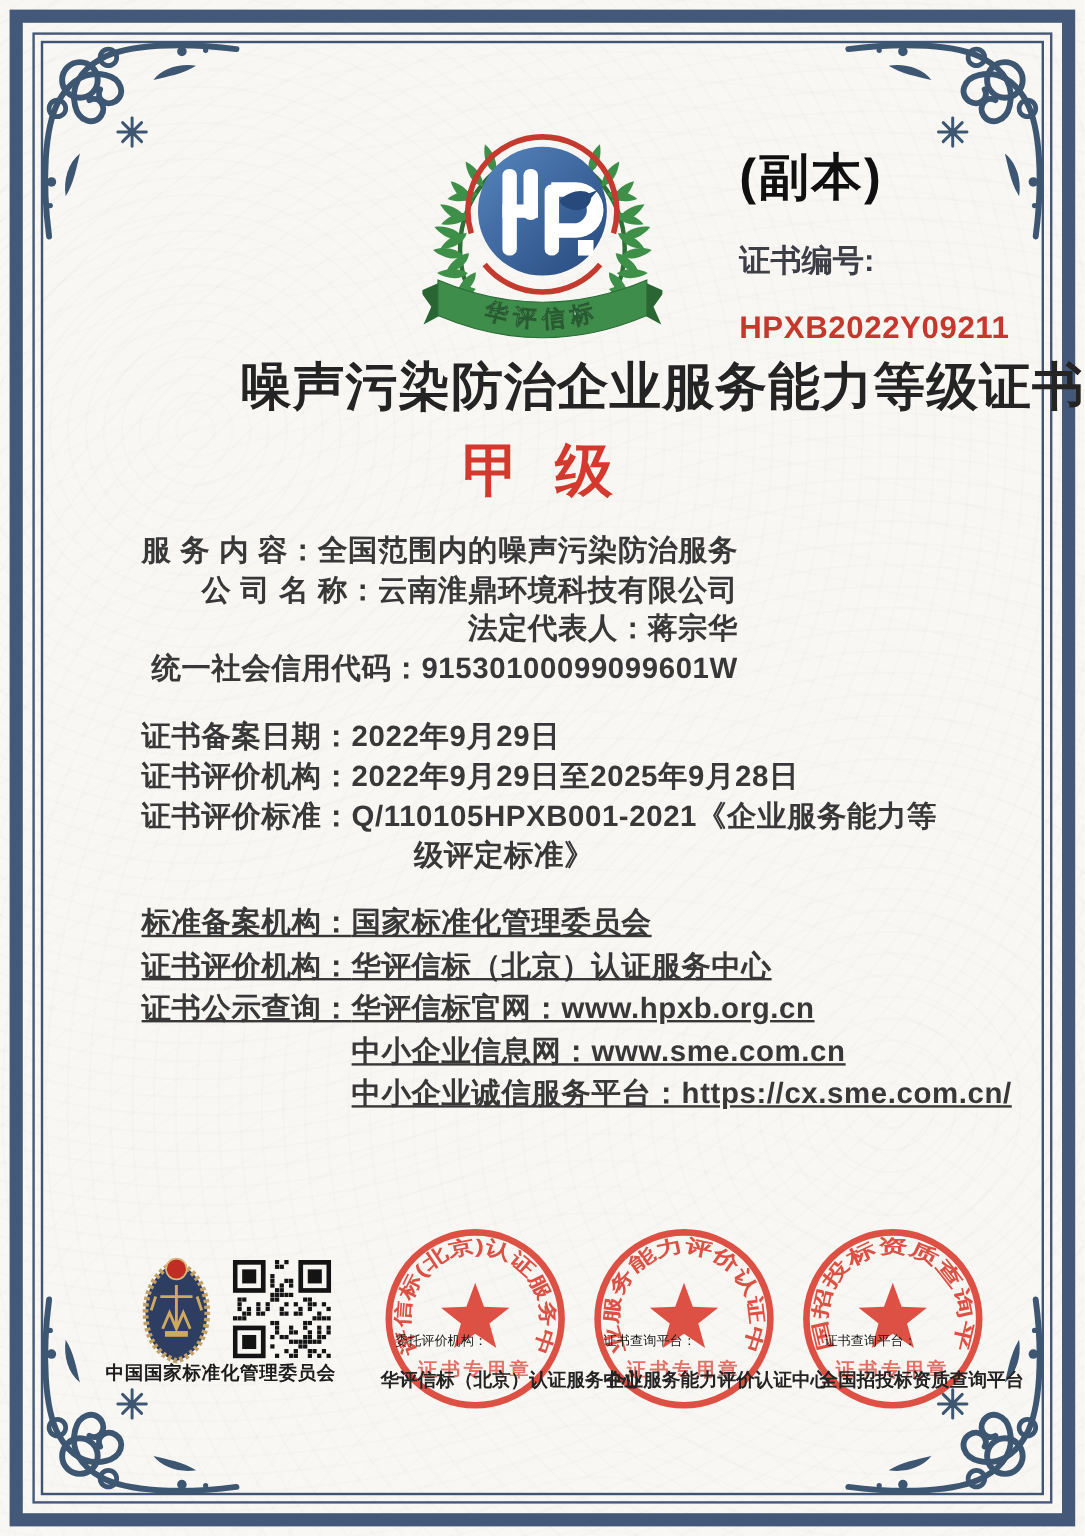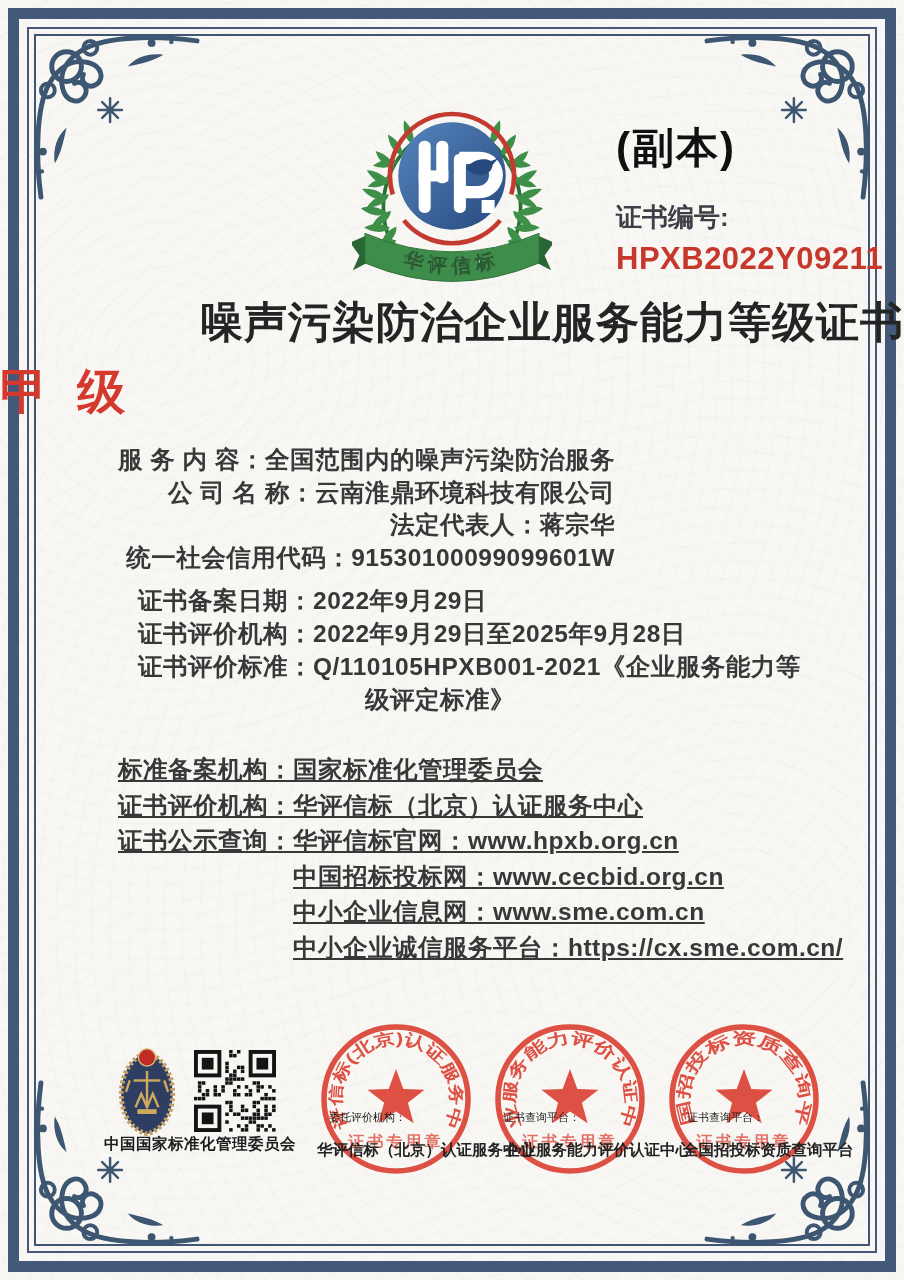--- a/index.html
+++ b/index.html
@@ -17,36 +17,36 @@
   .corner{position:absolute;width:168px;height:168px;}
   #c-tl{left:33px;top:33px;}
   #c-tr{right:33px;top:33px;transform:scaleX(-1);}
   #c-bl{left:33px;bottom:33px;transform:scaleY(-1);}
   #c-br{right:33px;bottom:33px;transform:scale(-1,-1);}
   
   .logo{position:absolute;left:352px;top:96px;width:200px;height:208px;}
   .head-col{position:absolute;left:616px;top:120px;}
   .copy{font-size:42px;font-weight:bold;color:#101010;letter-spacing:2px;}
   .certlab{margin-top:24px;font-size:26px;font-weight:bold;color:#3e3e46;}
-  .certno{margin-top:6px;font-size:31px;font-weight:bold;color:#c7382c;letter-spacing:.5px;}
+  .certno{margin-top:23px;font-size:26px;font-weight:bold;color:#c7382c;letter-spacing:.5px;}
   .title{position:absolute;top:294px;left:0;width:100%;text-align:right;font-size:43px;font-weight:bold;color:#242424;letter-spacing:1px;white-space:nowrap;}
-  .grade{position:absolute;top:360px;left:0;width:100%;font-size:48px;font-weight:bold;color:#d5382c;letter-spacing:8px;}
+  .grade{position:absolute;top:360px;left:0;width:100%;text-align:center;font-size:48px;font-weight:bold;color:#d5382c;letter-spacing:8px;}
   
   .blk{position:absolute;left:118px;color:#383838;font-weight:bold;}
   .row{white-space:nowrap;letter-spacing:.5px;}
   .b1{top:444px;text-align:right;} .b1 .row{font-size:24.5px;line-height:32.5px;}
-  .b2{top:584px;margin-left:20px;} .b2 .row{font-size:24.5px;line-height:33px;}
+  .b2{top:598px;} .b2 .row{font-size:24.5px;line-height:33px;}
   .b3{top:752px;text-decoration:underline;} .b3 .row{font-size:24.5px;line-height:35.5px;}
   .ind227{padding-left:227px;}
   .ind175{padding-left:175px;}
   
   .org-block{position:absolute;left:94px;top:1042px;width:212px;}
   .org-emblem{position:absolute;left:16px;top:4px;width:74px;height:90px;}
   .org-qr{position:absolute;left:100px;top:8px;width:82px;height:82px;color:#141414;}
-  .org-cap{position:absolute;left:-6px;top:92px;width:224px;text-align:center;font-size:15.5px;font-weight:600;color:#1d1d1d;letter-spacing:.5px;white-space:nowrap;}
+  .org-cap{position:absolute;left:-6px;top:92px;width:224px;font-size:15.5px;font-weight:600;color:#1d1d1d;letter-spacing:.5px;white-space:nowrap;}
   .seal{position:absolute;width:170px;height:170px;opacity:.88;z-index:3;}
   #s1{left:311px;top:1014px;} #s2{left:485px;top:1014px;} #s3{left:659px;top:1014px;}
   .seal-cap{position:absolute;z-index:5;white-space:nowrap;}
   .cap-l{font-size:11px;font-weight:normal;color:#191919;}
   .cap-v{font-size:15.5px;font-weight:600;color:#232323;}
   #cap1l{left:329px;top:1110px;} #cap1v{left:317px;top:1140px;}
   #cap2l{left:503px;top:1110px;} #cap2v{left:505px;top:1140px;}
   #cap3l{left:687px;top:1110px;} #cap3v{left:683px;top:1140px;}
 </style>
 </head>
@@ -167,21 +167,20 @@
     <div class="row"><span>证书备案日期：</span><span>2022年9月29日</span></div>
     <div class="row"><span>证书评价机构：</span><span>2022年9月29日至2025年9月28日</span></div>
     <div class="row"><span>证书评价标准：</span><span>Q/110105HPXB001-2021《企业服务能力等</span></div>
     <div class="row ind227"><span>级评定标准》</span></div>
   </div>
 
   <div class="blk b3">
     <div class="row"><span>标准备案机构：</span><span>国家标准化管理委员会</span></div>
     <div class="row"><span>证书评价机构：</span><span>华评信标（北京）认证服务中心</span></div>
     <div class="row"><span>证书公示查询：</span><span>华评信标官网：www.hpxb.org.cn</span></div>
-    <div class="row ind175"><span>中国招标投标网：www.cecbid.org.cn</span></div>
     <div class="row ind175"><span>中小企业信息网：www.sme.com.cn</span></div>
     <div class="row ind175"><span>中小企业诚信服务平台：https://cx.sme.com.cn/</span></div>
   </div>
 
   <div class="org-block">
     <svg class="org-emblem" viewBox="0 0 76 94">
       <path d="M38,6 C58,14 68,36 64,60 C61,78 51,88 38,92 C25,88 15,78 12,60 C8,36 18,14 38,6 Z" fill="#2e3d62" stroke="#c3a065" stroke-width="5" stroke-dasharray="3,2.4"></path>
       <circle cx="38" cy="12" r="9" fill="#c02d24" stroke="#d9b97a" stroke-width="1.5"></circle>
       <g stroke="#cfa95e" stroke-width="2.5" fill="none">
         <path d="M38,26 L38,64"></path>

